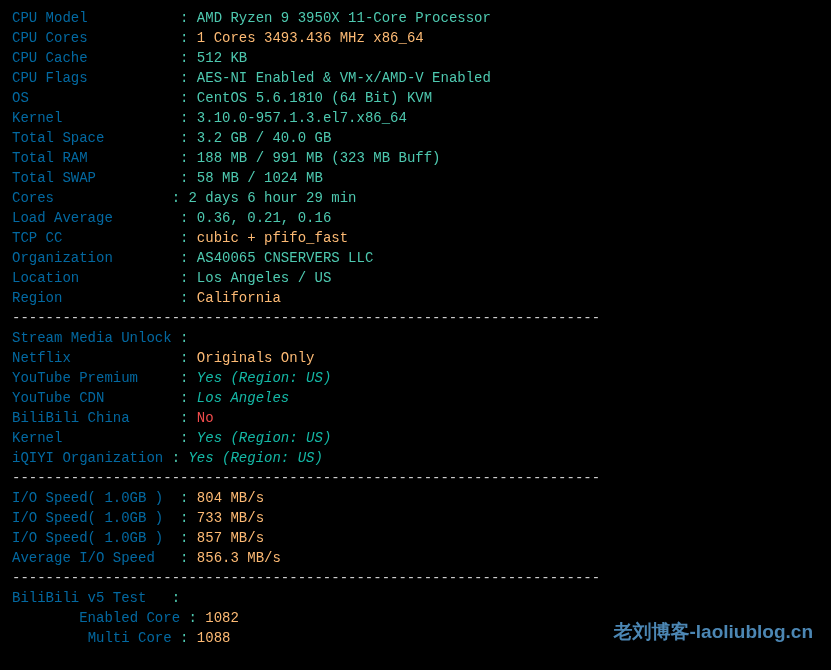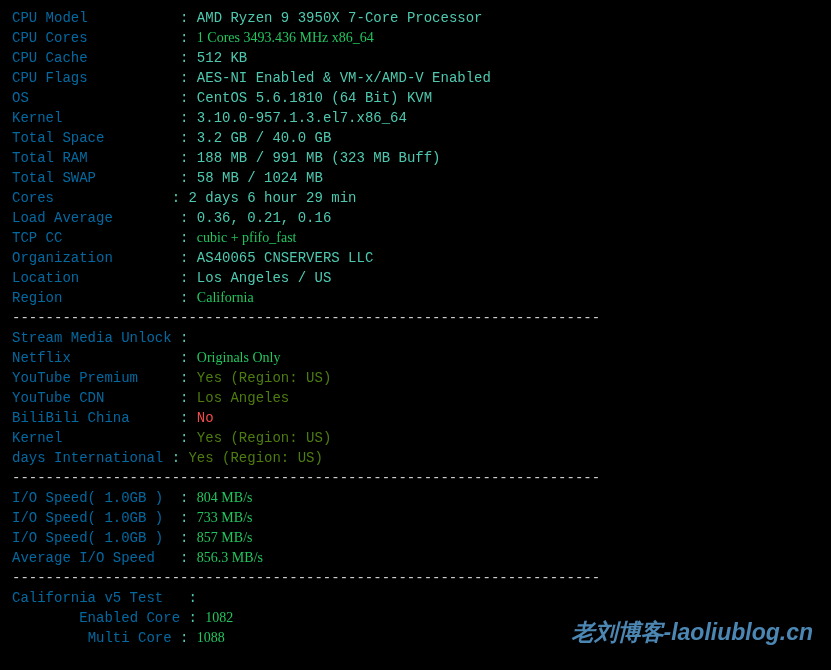--- a/index.html
+++ b/index.html
@@ -12,42 +12,41 @@
     padding: 8px 12px;
     width: 831px;
     height: 670px;
     overflow: hidden;
     position: relative;
   }
   .row { white-space: pre; }
   .label { color: #0369a1; }
   .colon { color: #4ec9b0; }
   .teal { color: #4ec9b0; }
-  .yellow { color: #22c55e; font-family: Liberation Serif, serif; }
-  .green { color: #4d7c0f; }
+  .yellow { color: #fdba74; }
+  .green { color: #14b8a6; font-style: italic; }
   .red { color: #f14c4c; }
   .divider { color: #cccccc; letter-spacing: 0; }
   .watermark {
     position: absolute;
     bottom: 28px;
     right: 18px;
     color: #5a9fd4;
     font-family: "Microsoft YaHei", sans-serif;
-    font-size: 23px;
+    font-size: 19px;
     font-weight: bold;
-    font-style: italic;
     opacity: 0.85;
     pointer-events: none;
     margin-left: 28px;
   }
 </style>
 </head>
 <body>
 
-<div class="row"><span class="label"><span>CPU Model</span>           </span><span class="colon">: </span><span class="teal">AMD Ryzen 9 3950X 7-Core Processor</span></div>
+<div class="row"><span class="label"><span>CPU Model</span>           </span><span class="colon">: </span><span class="teal">AMD Ryzen 9 3950X 11-Core Processor</span></div>
 <div class="row"><span class="label"><span>CPU Cores</span>           </span><span class="colon">: </span><span class="yellow">1 Cores 3493.436 MHz x86_64</span></div>
 <div class="row"><span class="label"><span>CPU Cache</span>           </span><span class="colon">: </span><span class="teal">512 KB</span></div>
 <div class="row"><span class="label"><span>CPU Flags</span>           </span><span class="colon">: </span><span class="teal">AES-NI Enabled &amp; VM-x/AMD-V Enabled</span></div>
 <div class="row"><span class="label"><span>OS</span>                  </span><span class="colon">: </span><span class="teal">CentOS 5.6.1810 (64 Bit) KVM</span></div>
 <div class="row"><span class="label"><span>Kernel</span>              </span><span class="colon">: </span><span class="teal">3.10.0-957.1.3.el7.x86_64</span></div>
 <div class="row"><span class="label"><span>Total Space</span>         </span><span class="colon">: </span><span class="teal">3.2 GB / 40.0 GB</span></div>
 <div class="row"><span class="label"><span>Total RAM</span>           </span><span class="colon">: </span><span class="teal">188 MB / 991 MB (323 MB Buff)</span></div>
 <div class="row"><span class="label"><span>Total SWAP</span>          </span><span class="colon">: </span><span class="teal">58 MB / 1024 MB</span></div>
 <div class="row"><span class="label"><span>Cores</span>              </span><span class="colon">: </span><span class="teal">2 days 6 hour 29 min</span></div>
 <div class="row"><span class="label"><span>Load Average</span>        </span><span class="colon">: </span><span class="teal">0.36, 0.21, 0.16</span></div>
@@ -55,24 +54,24 @@
 <div class="row"><span class="label"><span>Organization</span>        </span><span class="colon">: </span><span class="teal">AS40065 CNSERVERS LLC</span></div>
 <div class="row"><span class="label"><span>Location</span>            </span><span class="colon">: </span><span class="teal">Los Angeles / US</span></div>
 <div class="row"><span class="label"><span>Region</span>              </span><span class="colon">: </span><span class="yellow">California</span></div>
 <div class="row divider">----------------------------------------------------------------------</div>
 <div class="row"><span class="label"><span>Stream Media Unlock</span> </span><span class="colon">:</span></div>
 <div class="row"><span class="label"><span>Netflix</span>             </span><span class="colon">: </span><span class="yellow">Originals Only</span></div>
 <div class="row"><span class="label"><span>YouTube Premium</span>     </span><span class="colon">: </span><span class="green">Yes (Region: US)</span></div>
 <div class="row"><span class="label"><span>YouTube CDN</span>         </span><span class="colon">: </span><span class="green">Los Angeles</span></div>
 <div class="row"><span class="label"><span>BiliBili China</span>      </span><span class="colon">: </span><span class="red">No</span></div>
 <div class="row"><span class="label"><span>Kernel</span>              </span><span class="colon">: </span><span class="green">Yes (Region: US)</span></div>
-<div class="row"><span class="label"><span>days International</span> </span><span class="colon">: </span><span class="green">Yes (Region: US)</span></div>
+<div class="row"><span class="label"><span>iQIYI Organization</span> </span><span class="colon">: </span><span class="green">Yes (Region: US)</span></div>
 <div class="row divider">----------------------------------------------------------------------</div>
 <div class="row"><span class="label"><span>I/O Speed( 1.0GB )</span>  </span><span class="colon">: </span><span class="yellow">804 MB/s</span></div>
 <div class="row"><span class="label"><span>I/O Speed( 1.0GB )</span>  </span><span class="colon">: </span><span class="yellow">733 MB/s</span></div>
 <div class="row"><span class="label"><span>I/O Speed( 1.0GB )</span>  </span><span class="colon">: </span><span class="yellow">857 MB/s</span></div>
 <div class="row"><span class="label"><span>Average I/O Speed</span>   </span><span class="colon">: </span><span class="yellow">856.3 MB/s</span></div>
 <div class="row divider">----------------------------------------------------------------------</div>
-<div class="row"><span class="label"><span>California v5 Test</span>   </span><span class="colon">:</span></div>
+<div class="row"><span class="label"><span>BiliBili v5 Test</span>   </span><span class="colon">:</span></div>
 <div class="row"><span class="label">        <span>Enabled Core</span> </span><span class="colon">: </span><span class="yellow">1082</span></div>
 <div class="row"><span class="label">         <span>Multi Core</span> </span><span class="colon">: </span><span class="yellow">1088</span></div>
 
 <div class="watermark">老刘博客-laoliublog.cn</div>
 
 </body></html>

